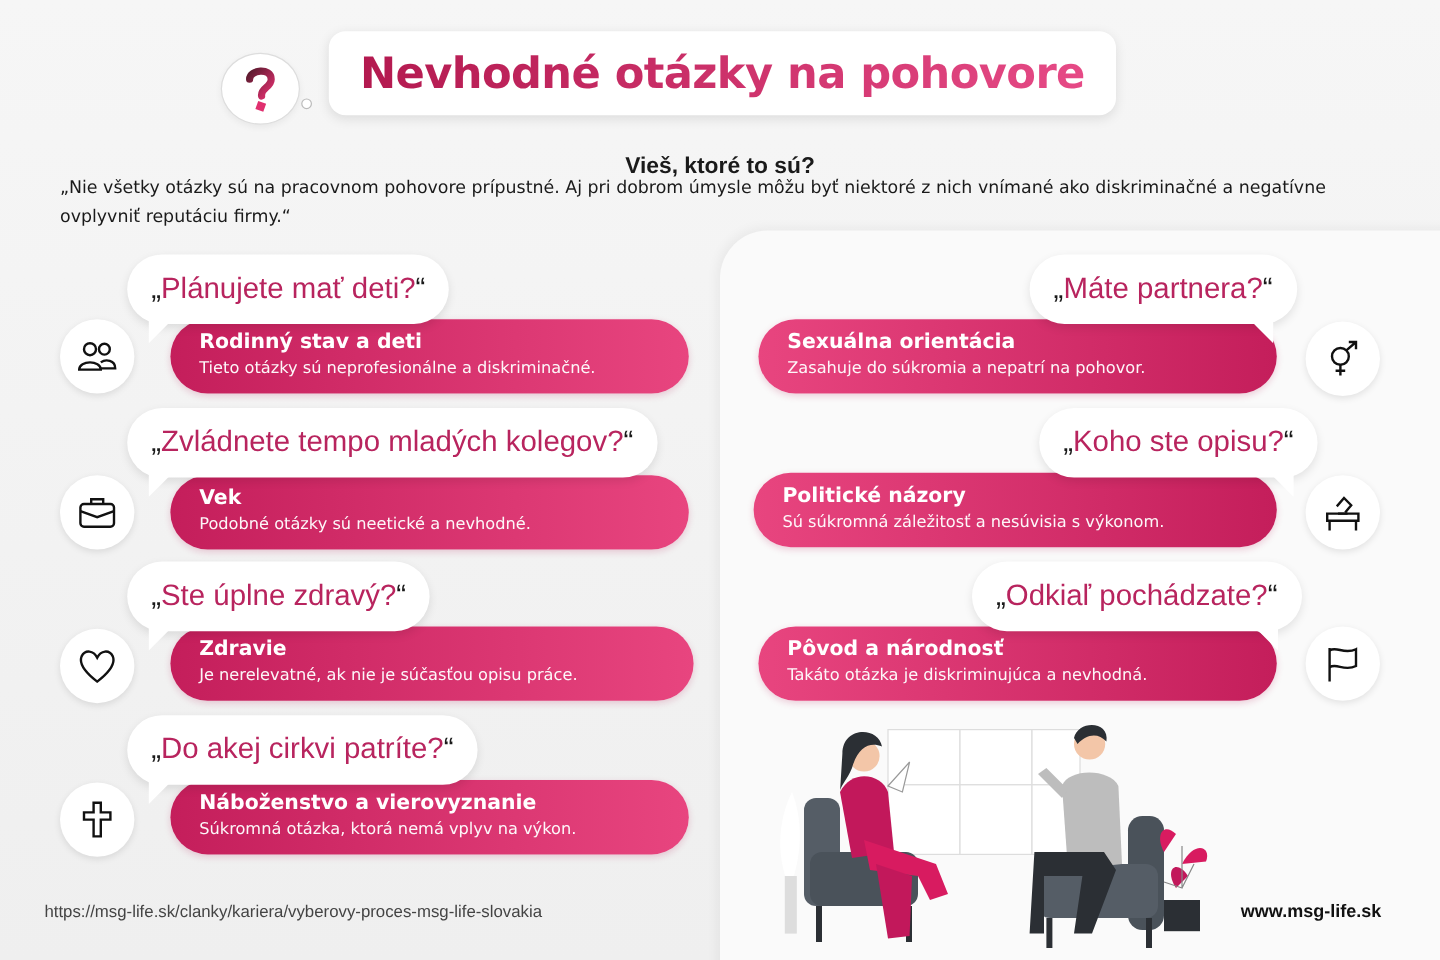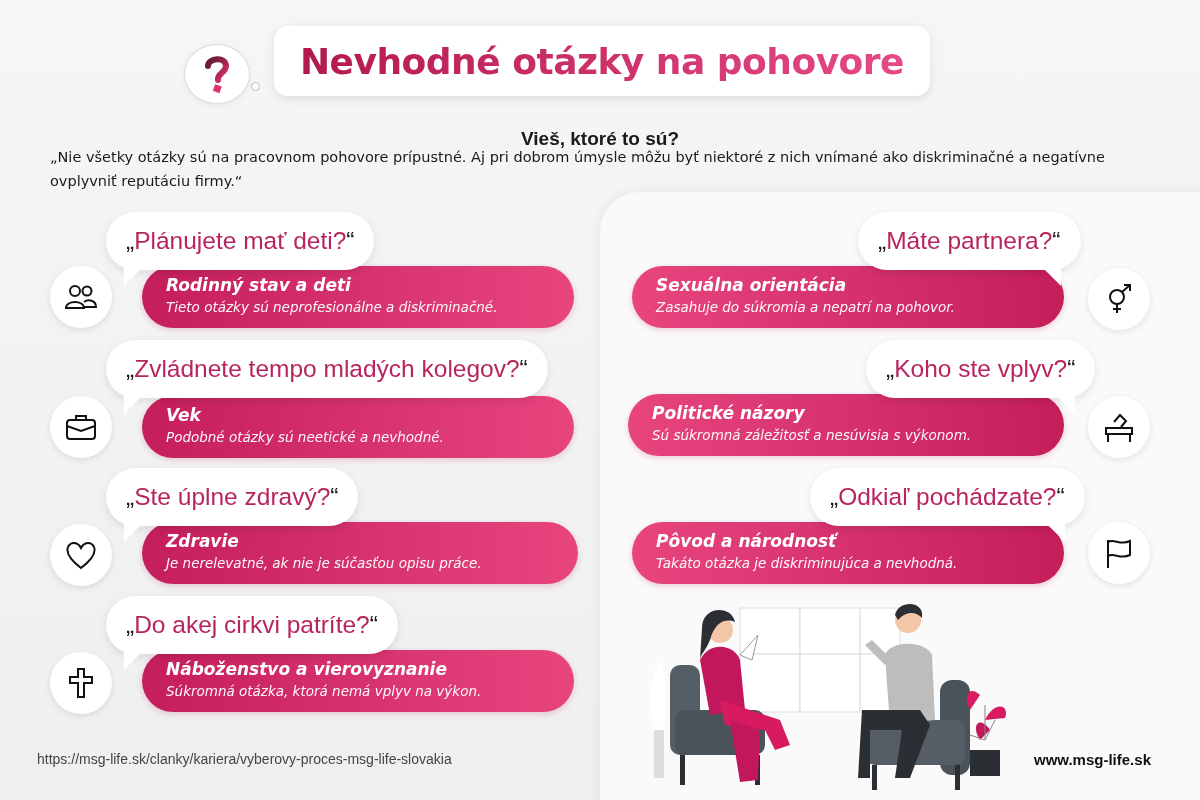--- a/index.html
+++ b/index.html
@@ -56,21 +56,20 @@
     position: absolute; width: 62px; height: 62px; border-radius: 50%;
     background: #fff; box-shadow: 0 2px 6px rgba(0,0,0,0.10);
     display: flex; align-items: center; justify-content: center;
   }
   .icon-circle svg { width: 34px; height: 34px; }
   .pink-pill {
     position: absolute; height: 62px; border-radius: 31px;
     background: linear-gradient(90deg, #c41e5b 0%, #e8457f 100%);
     color: #fff; padding: 8px 0 0 24px;
     box-shadow: 0 2px 6px rgba(180,20,80,0.2);
-    font-style: italic;
   }
   .pink-pill.right {
     background: linear-gradient(90deg, #e8457f 0%, #c41e5b 100%);
   }
   .pill-title {
     font-family: "DejaVu Sans", sans-serif; font-weight: 700; font-size: 17px; line-height: 22px;
   }
   .pill-desc {
     font-family: "DejaVu Sans", sans-serif; font-size: 13.5px; line-height: 22px; opacity: 0.96;
   }
@@ -209,21 +208,21 @@
       <path d="M20 10 L28 3 M22 3 h6 v6"></path>
     </svg>
 </div>
 
 <div class="pink-pill right" style="left:628px; top:394px; width:436px;">
   <div class="pill-title">Politické názory</div>
   <div class="pill-desc">Sú súkromná záležitosť a nesúvisia s výkonom.</div>
 </div>
 <div class="speech tail-right" style="left:866px; top:340px;">
   <span class="quote">„</span>
-    <span>Koho ste vplyv?</span>
+    <span>Koho ste opisu?</span>
     <span class="quote">“</span>
 </div>
 <div class="icon-circle" style="left:1088px; top:396px;">
   <svg viewBox="0 0 34 34" fill="none" stroke="#111" stroke-width="2">
       <path d="M4 18 h26 v6 h-26 z"></path>
       <path d="M6 24 v8 M28 24 v8"></path>
       <path d="M12 12 L18 5 L24 11 L19 17"></path>
       <path d="M13 18 h8"></path>
     </svg>
 </div>

